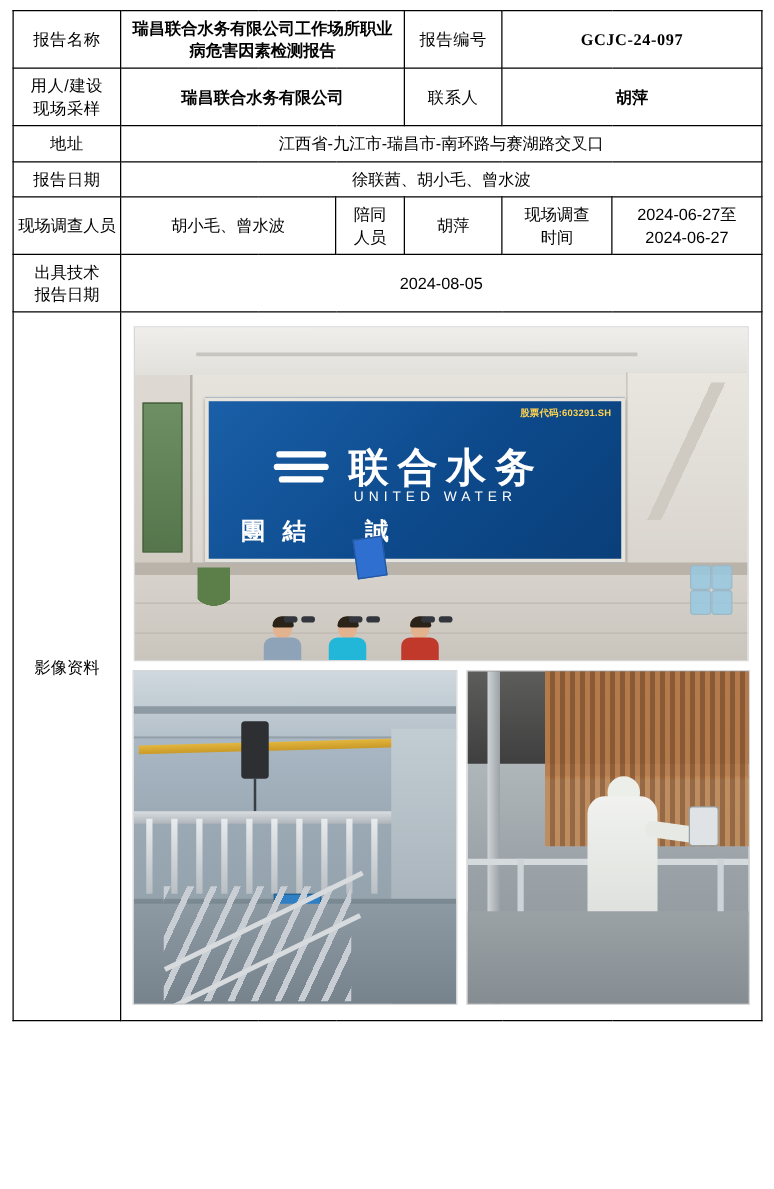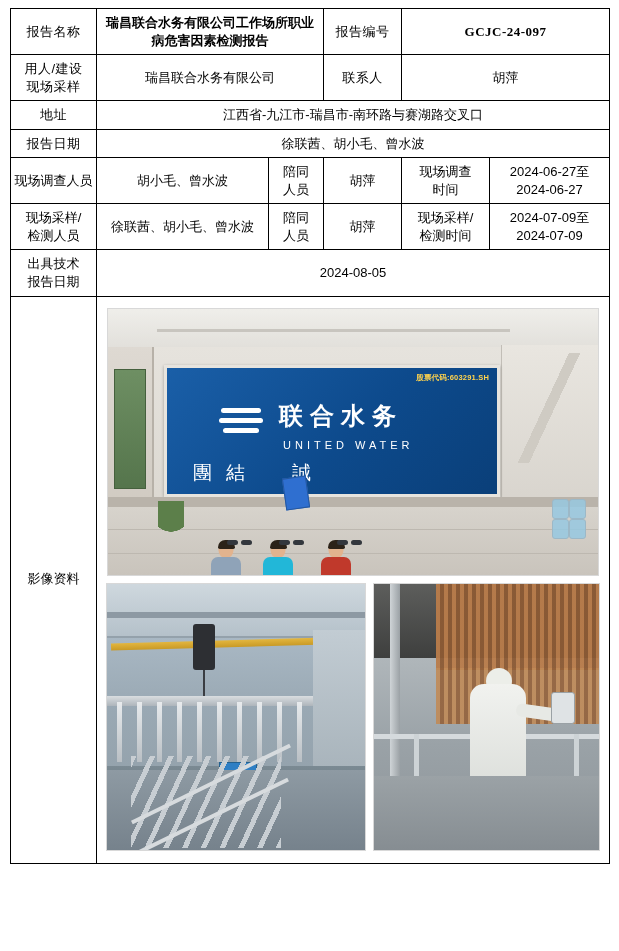--- a/index.html
+++ b/index.html
@@ -33,21 +33,21 @@
     font-size: 13px;
     line-height: 1.35;
     padding: 5px 3px;
     word-break: break-all;
   }
   td.label {
     font-size: 13.5px;
     letter-spacing: 0.5px;
   }
   td.val-bold {
-    font-weight: normal;
+    font-weight: bold;
     font-size: 13.5px;
   }
   td.title-cell {
     font-weight: bold;
     font-size: 13.5px;
     line-height: 1.45;
     padding: 6px 4px;
   }
   td.code-cell {
     font-family: "Liberation Serif", "DejaVu Serif", serif;
@@ -64,21 +64,20 @@
     font-family: "Liberation Sans", sans-serif;
     font-size: 12.5px;
   }
   td.small-label {
     font-size: 13px;
     line-height: 1.4;
   }
   td.media-label {
     font-size: 13.5px;
     width: 86px;
-    font-family: Liberation Mono, monospace;
   }
   td.media-cell {
     padding: 0;
     height: 556px;
     vertical-align: top;
   }
   .media-wrap {
     position: relative;
     width: 100%;
     height: 556px;
@@ -155,30 +154,30 @@
   }
   .lobby .banner .logo-wave {
     position: absolute; left: 52px; top: 38px; width: 46px; height: 34px;
   }
   .lobby .banner .logo-wave i {
     position: absolute; left: 0; width: 44px; height: 5px;
     background: #ffffff; border-radius: 4px;
   }
   .lobby .banner .cn {
     position: absolute; left: 112px; top: 32px;
-    font-size: 24px; color: #ffffff; font-weight: bold; letter-spacing: 7px;
+    font-size: 32px; color: #ffffff; font-weight: bold; letter-spacing: 7px;
     font-family: "DejaVu Sans", sans-serif;
   }
   .lobby .banner .en {
     position: absolute; left: 116px; top: 70px;
     font-size: 11px; color: #ffffff; letter-spacing: 4px;
   }
   .lobby .banner .slogan {
     position: absolute; left: 26px; top: 92px;
-    font-size: 19px; color: #ffffff; font-weight: normal; letter-spacing: 14px;
+    font-size: 19px; color: #ffffff; font-weight: bold; letter-spacing: 14px;
     font-family: "DejaVu Sans", sans-serif;
   }
   .lobby .floor {
     position: absolute; left: 0; bottom: 0; width: 100%; height: 68px;
     background: linear-gradient(#d7d3cc, #c9c4bc);
   }
   .lobby .floor-line {
     position: absolute; left: 0; width: 100%; height: 1px; background: #bdb8b0;
   }
   .lobby .baseboard {
@@ -389,40 +388,20 @@
         <td class="small-label">
           <div>现场调查</div>
           <div>时间</div>
         </td>
         <td class="date-cell">
           <div>2024-06-27至</div>
           <div>2024-06-27</div>
         </td>
       </tr>
 
-      <tr>
-        <td class="small-label">
-          <div>现场采样/</div>
-          <div>检测人员</div>
-        </td>
-        <td colspan="2">徐联茜、胡小毛、曾水波</td>
-        <td class="small-label">
-          <div>陪同</div>
-          <div>人员</div>
-        </td>
-        <td>胡萍</td>
-        <td class="small-label">
-          <div>现场采样/</div>
-          <div>检测时间</div>
-        </td>
-        <td class="date-cell">
-          <div>2024-07-09至</div>
-          <div>2024-07-09</div>
-        </td>
-      </tr>
 
       <tr>
         <td class="small-label">
           <div>出具技术</div>
           <div>报告日期</div>
         </td>
         <td class="date-cell" colspan="6">2024-08-05</td>
       </tr>
 
       <tr>

